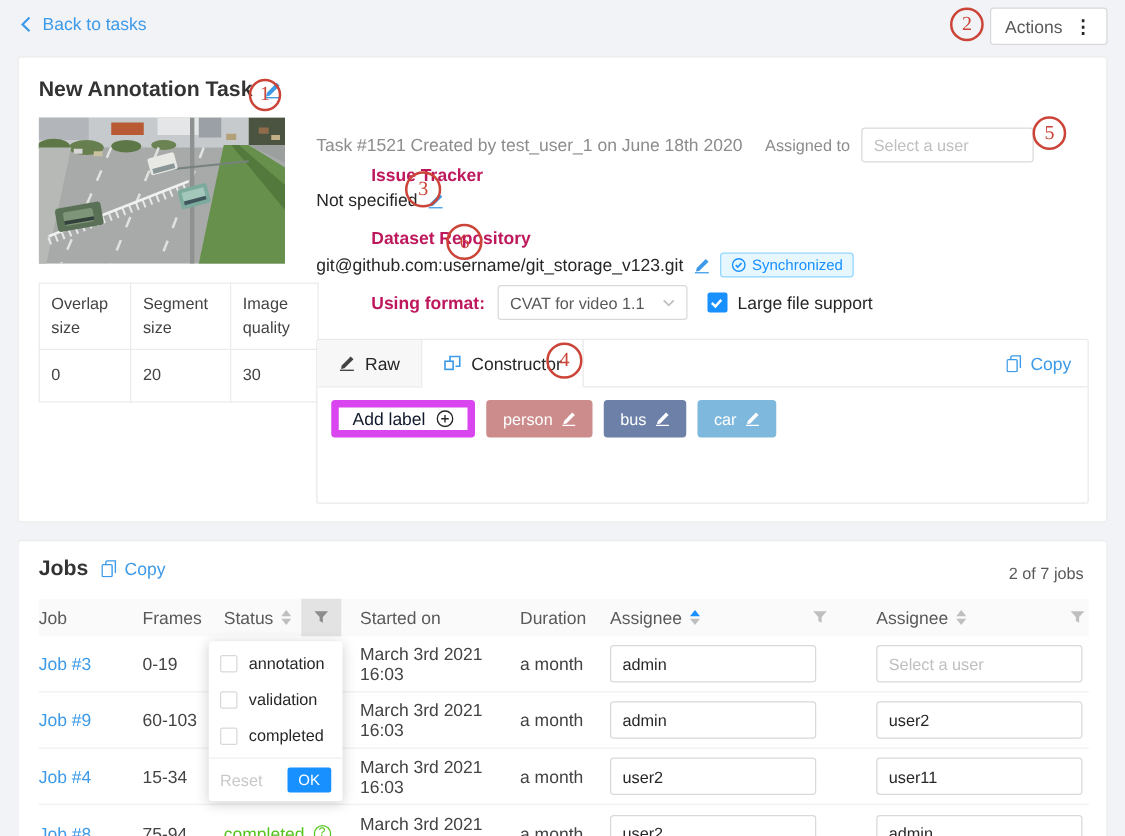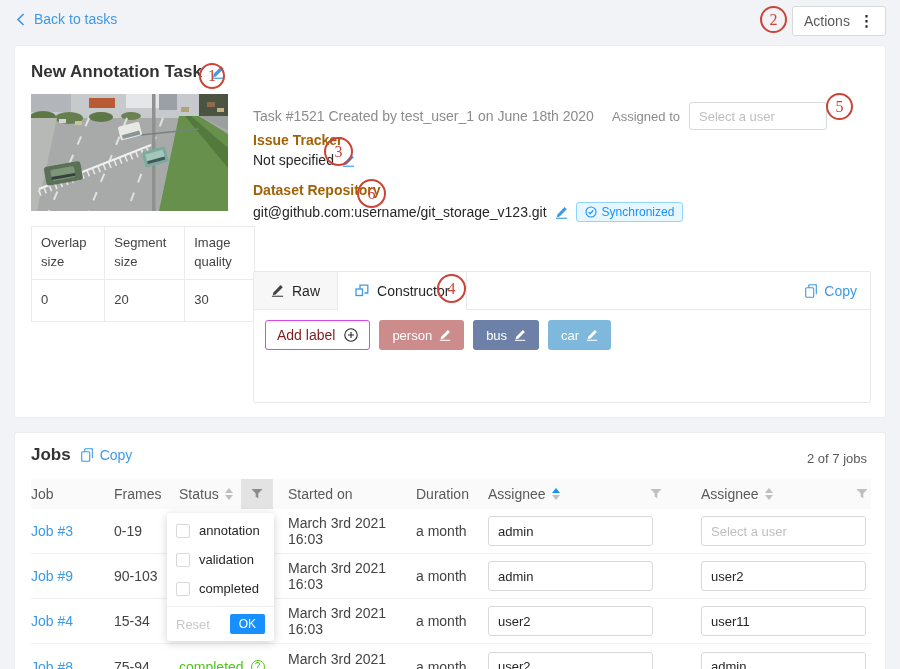--- a/index.html
+++ b/index.html
@@ -54,21 +54,21 @@
   .assigned-label { font-size:13px; color:#8c8c8c; }
   .ipt {
     border:1px solid #d9d9d9; border-radius:3px; background:#fff;
     font-family:"Liberation Sans",sans-serif; font-size:13px; color:#262626;
     padding:0 9px; outline:none;
   }
   .ipt::placeholder { color:#bfbfbf; }
   .assigned-input { width:138px; height:28px; }
 
   .field-block { position:absolute; left:238px; }
-  .field-label { font-size:14px; font-weight:700; color:#a16207; }
+  .field-label { font-size:14px; font-weight:700; color:#be185d;margin-left:44px; }
   .field-value { margin-top:4px; font-size:14px; color:#262626; display:flex; align-items:center; gap:8px; }
   #issue-block { top:86px; }
   #dataset-block { top:136px; }
 
   .sync-badge {
     display:flex; align-items:center; gap:5px;
     background:#e6f7ff; border:1px solid #91d5ff; border-radius:3px;
     color:#1890ff; font-size:12px; padding:2px 8px; cursor:pointer;
   }
 
@@ -87,23 +87,23 @@
   .cb-label { font-size:14px; color:#262626; }
 
   .tabs-wrap { position:absolute; left:238px; top:225px; width:618px; height:132px; border:1px solid #e9e9e9; border-radius:2px; background:#fff; }
   .tab-bar { display:flex; height:38px; border-bottom:1px solid #e9e9e9; align-items:stretch; }
   .tab { display:flex; align-items:center; gap:8px; padding:0 17px; font-size:14px; color:#262626; border-right:1px solid #e9e9e9; cursor:pointer; }
   .tab.inactive { background:#f7f7f7; }
   .tab.active { background:#fff; height:38px; margin-bottom:-1px; border-bottom:1px solid #fff; z-index:1; }
   .copy-link { margin-left:auto; display:flex; align-items:center; gap:6px; color:#3c9ae8; font-size:14px; padding-right:13px; cursor:pointer; }
   .tab-content { display:flex; gap:9px; padding:10px 11px; }
   .add-label-btn {
-    height:30px; border:1px solid #d946ef; border-radius:3px; background:#fff;
+    height:30px; border:6px solid #d946ef; border-radius:3px; background:#fff;
     display:flex; align-items:center; gap:9px; padding:0 11px;
-    font-size:14px; color:#7f1d1d; cursor:pointer;
+    font-size:14px; color:#0f172a; cursor:pointer;
   }
   .label-chip {
     height:30px; border-radius:3px; color:#fff; cursor:pointer;
     display:flex; align-items:center; gap:7px; padding:0 13px; font-size:13px;
   }
   .chip-pencil { display:flex; align-items:center; }
 
   
   .jobs-head { position:absolute; left:16px; top:12px; display:flex; align-items:center; gap:10px; }
   .jobs-title { font-size:17px; font-weight:700; color:#333; }
@@ -291,20 +291,37 @@
           <svg width="12" height="12" viewBox="0 0 12 12">
               <circle cx="6" cy="6" r="5" fill="none" stroke="#1890ff" stroke-width="1.1"></circle>
               <path d="M3.6 6.1l1.6 1.6 3-3.2" fill="none" stroke="#1890ff" stroke-width="1.2"></path>
             </svg>
         </span>
         <span>Synchronized</span>
       </span>
     </div>
   </div>
 
+  <div class="format-row">
+    <span class="field-label">Using format:</span>
+    <span class="format-select">
+      <span>CVAT for video 1.1</span>
+      <span style="display:flex;">
+        <svg width="10" height="7" viewBox="0 0 10 7">
+            <path d="M1 1.3l4 4 4-4" stroke="#bfbfbf" stroke-width="1.4" fill="none"></path>
+          </svg>
+      </span>
+    </span>
+    <span class="cb-group">
+      <span class="cb-box">
+          <span class="cb-tick"></span>
+        </span>
+      <span class="cb-label">Large file support</span>
+    </span>
+  </div>
 
   <div class="tabs-wrap">
     <div class="tab-bar">
       <div class="tab inactive">
         <span style="display:flex;">
           <svg width="13" height="13" viewBox="0 0 14 14">
               <path d="M10.3 1.2l2.4 2.4-7.8 7.8-3 .7.7-3z" fill="#434343"></path>
               <rect x="1" y="12.6" width="12" height="1.2" fill="#434343"></rect>
             </svg>
         </span>
@@ -434,21 +451,21 @@
       <span>0-19</span>
       <span class="status-cell"></span>
       <span>March 3rd 2021 16:03</span>
       <span>a month</span>
       <span><input class="ipt cell-input" value="admin" style=""></span>
       <span><input class="ipt cell-input" placeholder="Select a user" style=""></span>
     </div>
 
     <div class="jt-row">
       <span><span class="job-link">Job #9</span></span>
-      <span>90-103</span>
+      <span>60-103</span>
       <span class="status-cell"></span>
       <span>March 3rd 2021 16:03</span>
       <span>a month</span>
       <span><input class="ipt cell-input" value="admin" style=""></span>
       <span><input class="ipt cell-input" value="user2" style=""></span>
     </div>
 
     <div class="jt-row">
       <span><span class="job-link">Job #4</span></span>
       <span>15-34</span>

